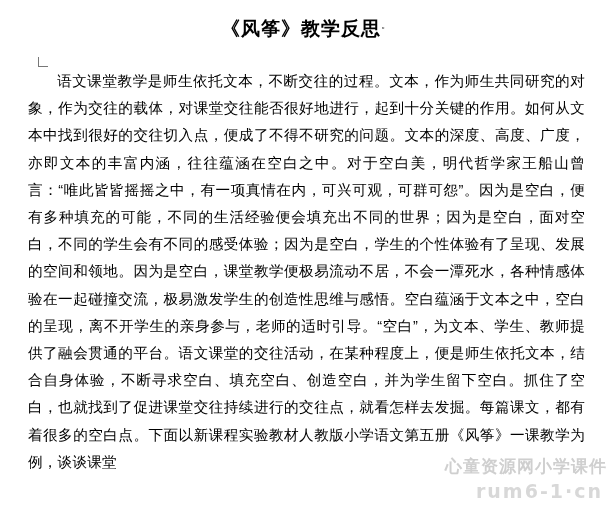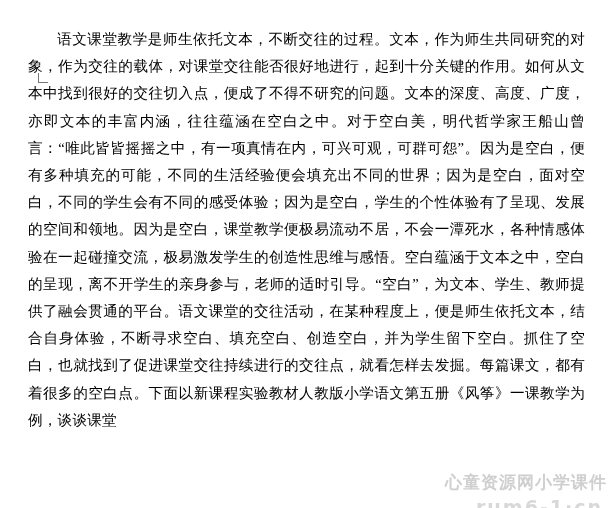--- a/index.html
+++ b/index.html
@@ -47,21 +47,21 @@
   }
   .body-text {
     margin-top: 26px;
     font-size: 14.6px;
     line-height: 27.2px;
     text-align: justify;
     text-justify: inter-ideograph;
     text-indent: 2em;
     color: #000;
     letter-spacing: 0.2px;
-    font-family: Liberation Serif, serif;
+    font-family: Liberation Sans, sans-serif;
   }
   .watermark {
     position: absolute;
     right: 6px;
     bottom: 40px;
     font-size: 17px;
     font-weight: bold;
     color: #cfcfcf;
     letter-spacing: 1px;
     font-family: Liberation Mono, monospace;
@@ -79,19 +79,22 @@
     pointer-events: none;
   }
 </style>
 </head>
 <body>
 
 <div class="page">
 
   <div class="cursor-mark"></div>
 
+  <h1 class="doc-title">
+    <span>《风筝》教学反思</span><span class="title-mark">。</span>
+  </h1>
 
   <p class="body-text">语文课堂教学是师生依托文本，不断交往的过程。文本，作为师生共同研究的对象，作为交往的载体，对课堂交往能否很好地进行，起到十分关键的作用。如何从文本中找到很好的交往切入点，便成了不得不研究的问题。文本的深度、高度、广度，亦即文本的丰富内涵，往往蕴涵在空白之中。对于空白美，明代哲学家王船山曾言：“唯此皆皆摇摇之中，有一项真情在内，可兴可观，可群可怨”。因为是空白，便有多种填充的可能，不同的生活经验便会填充出不同的世界；因为是空白，面对空白，不同的学生会有不同的感受体验；因为是空白，学生的个性体验有了呈现、发展的空间和领地。因为是空白，课堂教学便极易流动不居，不会一潭死水，各种情感体验在一起碰撞交流，极易激发学生的创造性思维与感悟。空白蕴涵于文本之中，空白的呈现，离不开学生的亲身参与，老师的适时引导。“空白”，为文本、学生、教师提供了融会贯通的平台。语文课堂的交往活动，在某种程度上，便是师生依托文本，结合自身体验，不断寻求空白、填充空白、创造空白，并为学生留下空白。抓住了空白，也就找到了促进课堂交往持续进行的交往点，就看怎样去发掘。每篇课文，都有着很多的空白点。下面以新课程实验教材人教版小学语文第五册《风筝》一课教学为例，谈谈课堂</p>
 
   <div class="watermark">心童资源网小学课件</div>
   <div class="watermark-sub">rum6-1·cn</div>
 
 </div>
 
 </body></html>

